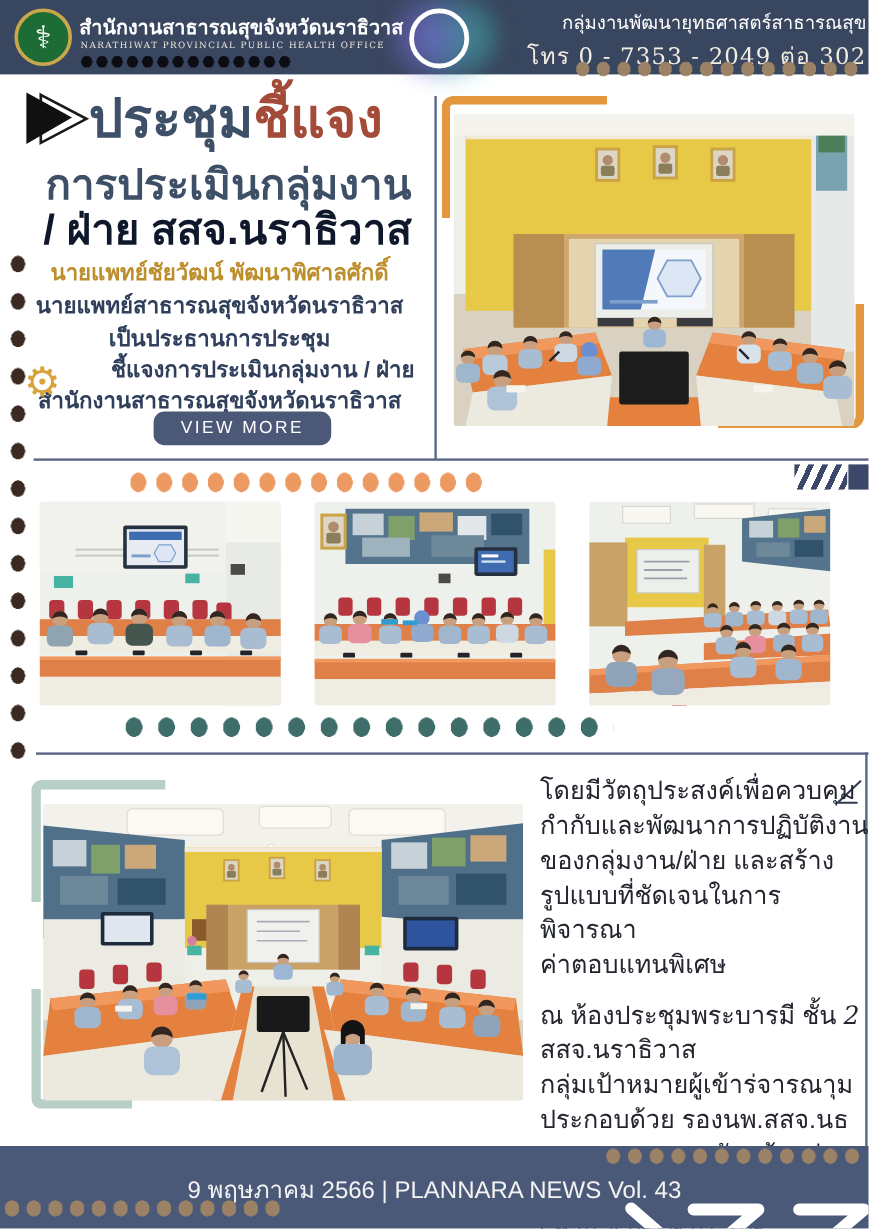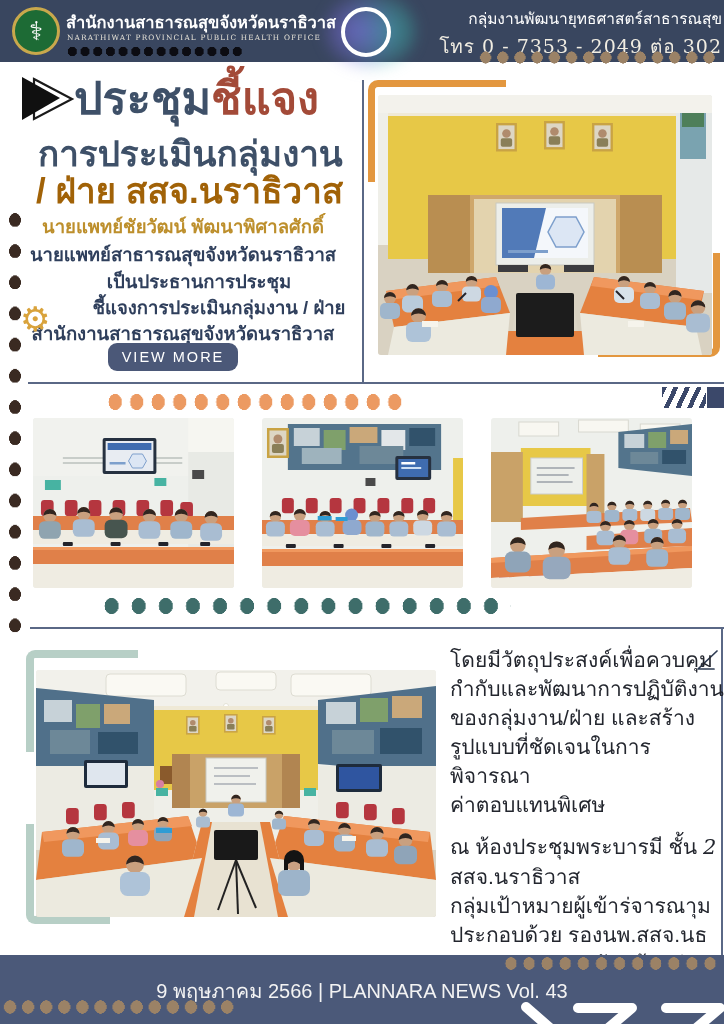--- a/index.html
+++ b/index.html
@@ -61,26 +61,26 @@
      border-top:8px solid #b7cfc6;border-left:8px solid #b7cfc6;border-top-left-radius:9px;}
   .br-sage-bl{left:26px;top:824px;width:84px;height:100px;
      border-bottom:8px solid #b7cfc6;border-left:8px solid #b7cfc6;border-bottom-left-radius:9px;}
 
   
   .play-icon{left:18px;top:76px;}
   .title-l1{left:74px;top:74px;font-size:45px;font-weight:bold;white-space:nowrap;line-height:1.1;}
   .title-accent1{color:#3e5068;}
   .title-accent2{color:#a34a38;}
   .title-l2{left:38px;top:126px;font-size:35px;font-weight:bold;color:#3e5068;white-space:nowrap;text-align:right;}
-  .title-l3{left:36px;top:163px;font-size:35px;font-weight:bold;color:#a16207;white-space:nowrap;}
+  .title-l3{left:36px;top:163px;font-size:35px;font-weight:bold;color:#0f172a;white-space:nowrap;}
   .person-name{left:0;top:212px;width:366px;text-align:center;font-size:18.5px;font-weight:bold;color:#bd8f2c;}
   .desc-line{left:0;width:366px;text-align:center;font-size:18.5px;font-weight:bold;color:#2f3f5c;white-space:nowrap;}
-  .d1{top:240px;} .d2{top:267px;padding-left:16px;} .d3{top:293px;margin-left:36px;} .d4{top:319px;}
+  .d1{top:240px;} .d2{top:267px;} .d3{top:293px;margin-left:36px;} .d4{top:319px;}
   .gear{left:20px;top:302px;font-size:34px;color:#d9a33c;line-height:1;}
-  .view-more{left:108px;top:343px;width:130px;height:28px;border-radius:9px;background:#4b5878;
+  .view-more{left:128px;top:343px;width:148px;height:28px;border-radius:9px;background:#4b5878;
      color:#ffffff;font-size:14.5px;letter-spacing:2px;display:flex;align-items:center;justify-content:center;
      border:none;cursor:pointer;font-family:inherit;}
 
   
   .photo{border-radius:3px;overflow:hidden;display:block;}
   .ph1{left:378px;top:95px;width:334px;height:260px;}
   .ph2{left:33px;top:418px;width:201px;height:170px;}
   .ph3{left:262px;top:418px;width:201px;height:170px;}
   .ph4{left:491px;top:418px;width:201px;height:170px;}
   .ph5{left:36px;top:670px;width:400px;height:247px;}

